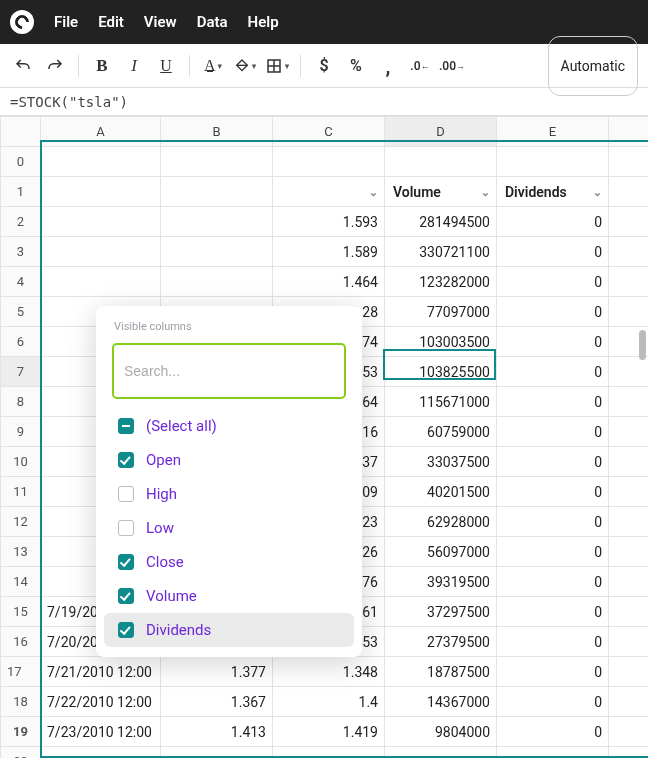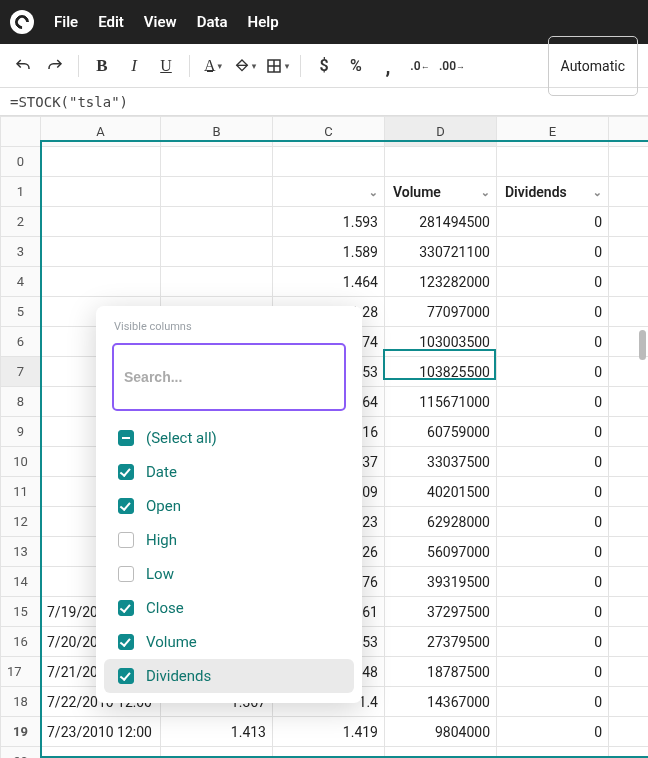--- a/index.html
+++ b/index.html
@@ -11,21 +11,21 @@
   .toolbar { height: 44px; border-bottom: 1px solid #ddd; display: flex; align-items: center; padding: 0 10px; gap: 6px; background: #fff;}
   .tb-btn { width: 26px; height: 28px; display: flex; align-items: center; justify-content: center; cursor: pointer; color: #333; font-size: 16px; border-radius: 4px;}
   .tb-sep { width: 1px; height: 22px; background: #ddd; margin: 0 4px;}
   .tb-bold { font-weight: 700; font-family: Georgia, serif; font-size: 17px;}
   .tb-italic { font-style: italic; font-family: Georgia, serif; font-size: 17px;}
   .tb-under { text-decoration: underline; font-family: Georgia, serif; font-size: 16px;}
   .tb-a { font-family: Georgia, serif; font-size: 16px; position: relative;}
   .tb-a::after { content:""; position:absolute; bottom:3px; left:3px; right:3px; height:2px; background:#333;}
   .tb-drop { font-size: 9px; color:#555; margin-left:2px;}
   .tb-border svg { width:18px; height:18px;}
-  .tb-zoom { margin-left: auto; border: 1px solid #ccc; border-radius: 5px; padding: 21px 12px; font-size: 14px; cursor: pointer; display:flex; align-items:center; gap:10px;}
+  .tb-zoom { margin-left: auto; border: 1px solid #ccc; border-radius: 12px; padding: 21px 12px; font-size: 14px; cursor: pointer; display:flex; align-items:center; gap:10px;}
   .formula-bar { height: 28px; border-bottom: 1px solid #ddd; padding: 4px 10px; font-family: "SFMono-Regular", Consolas, monospace; font-size: 14px; color: #444; display:flex; align-items:center;}
   .grid-area { position: relative; height: calc(758px - 44px - 44px - 28px); overflow: hidden; }
   table.sheet { border-collapse: collapse; table-layout: fixed; width: 648px; }
   table.sheet th, table.sheet td { border: 1px solid #e3e3e3; height: 30px; }
   table.sheet th { background: #fafafa; font-weight: 400; color: #444; font-size: 13px;}
   .rowhead { width: 40px; text-align: center; background: #fafafa; font-size: 13px; color:#555;}
   .col-A { width: 120px; }
   .col-B { width: 112px; }
   .col-C { width: 112px; }
   .col-D { width: 112px; }
@@ -35,30 +35,30 @@
   .sel-row .rowhead { background: #ededed; }
   .header-cell { font-weight: 600; text-align: left; padding-left:8px; position:relative;}
   .header-cell .chev { position:absolute; right:6px; top:50%; transform:translateY(-50%); color:#888; font-size:11px;}
   .data-region { position:absolute; top:24px; left:40px; right:0; bottom:0; border:2px solid #0f8b8d; pointer-events:none;}
   .data-region-open { border-right:none; }
   .active-cell { position:absolute; border:2px solid #0f8b8d; pointer-events:none; }
   .corner { background:#fafafa;}
   
   .popup { position: absolute; top: 190px; left: 96px; width: 266px; background: #fff; border-radius: 8px; box-shadow: 0 6px 30px rgba(0,0,0,0.18); padding: 14px 8px 10px 8px; z-index: 50;}
   .popup-title { color: #9aa0a6; font-size: 11px; padding: 0 10px 10px 10px;}
-  .popup input.search { width: calc(100% - 16px); margin: 0 8px 10px 8px; border: 2px solid #8b5cf6; border-radius: 5px; padding: 24px 10px; font-size: 14px; outline:none;font-weight:bold;}
+  .popup input.search { width: calc(100% - 16px); margin: 0 8px 10px 8px; border: 2px solid #84cc16; border-radius: 5px; padding: 18px 10px; font-size: 14px; outline:none;}
   .popup input.search::placeholder { color:#aaa;}
   .chk-row { display:flex; align-items:center; gap:12px; padding: 8px 14px; border-radius:6px; cursor:pointer;}
   .chk-row.hovered { background:#eaeaea;}
   .chk { width:16px; height:16px; border-radius:3px; border:1.5px solid #bbb; display:flex; align-items:center; justify-content:center; flex-shrink:0;}
   .chk.on { background:#0f8b8d; border-color:#0f8b8d;}
   .chk.on::after { content:""; width:8px; height:4px; border:2px solid #fff; border-top:none; border-right:none; transform: rotate(-50deg) translate(0px,-1px);}
   .chk.ind { background:#0f8b8d; border-color:#0f8b8d;}
   .chk.ind::after { content:""; width:8px; height:2px; background:#fff;}
-  .chk-label { font-size:15px; color:#0f766e;}
+  .chk-label { font-size:15px; color:#6d28d9;}
   .scroll-thumb { position:absolute; right:2px; top:214px; width:7px; height:30px; background:#bbb; border-radius:4px;}
   .col-D-hdr { background:#ededed !important;}
   svg { display:block;}
 </style>
 </head>
 <body>
 
 <div class="menubar">
   <div class="logo">
       <div class="logo-inner"></div>
@@ -343,24 +343,20 @@
   <div class="popup">
     <div class="popup-title">Visible columns</div>
     <input class="search" placeholder="Search..." style="">
     <div id="popup-items">
         <div class="chk-row">
           <div class="chk ind"></div>
           <div class="chk-label">(Select all)</div>
         </div>
         <div class="chk-row">
           <div class="chk on"></div>
-          <div class="chk-label">Date</div>
-        </div>
-        <div class="chk-row">
-          <div class="chk on"></div>
           <div class="chk-label">Open</div>
         </div>
         <div class="chk-row">
           <div class="chk "></div>
           <div class="chk-label">High</div>
         </div>
         <div class="chk-row">
           <div class="chk "></div>
           <div class="chk-label">Low</div>
         </div>

